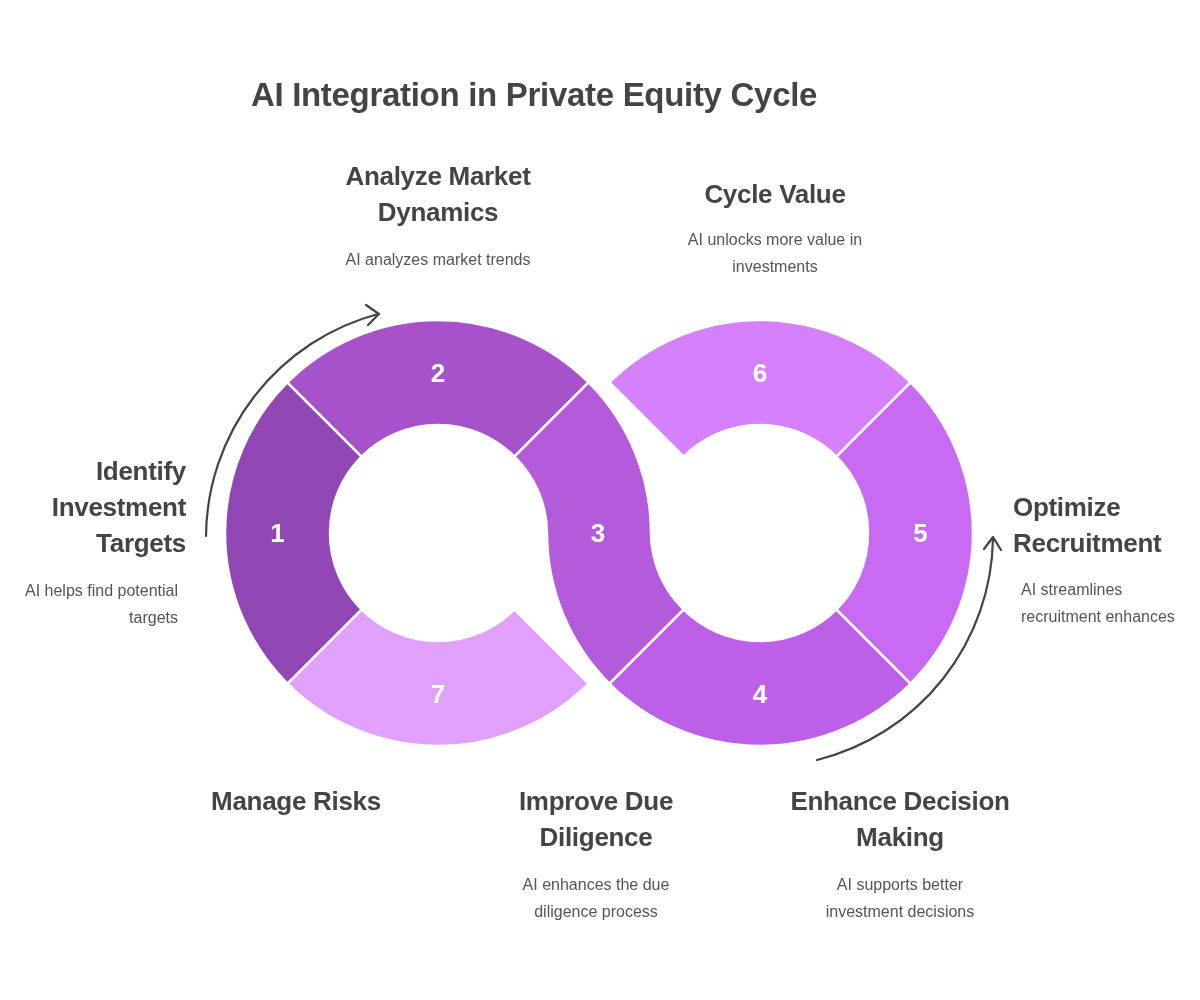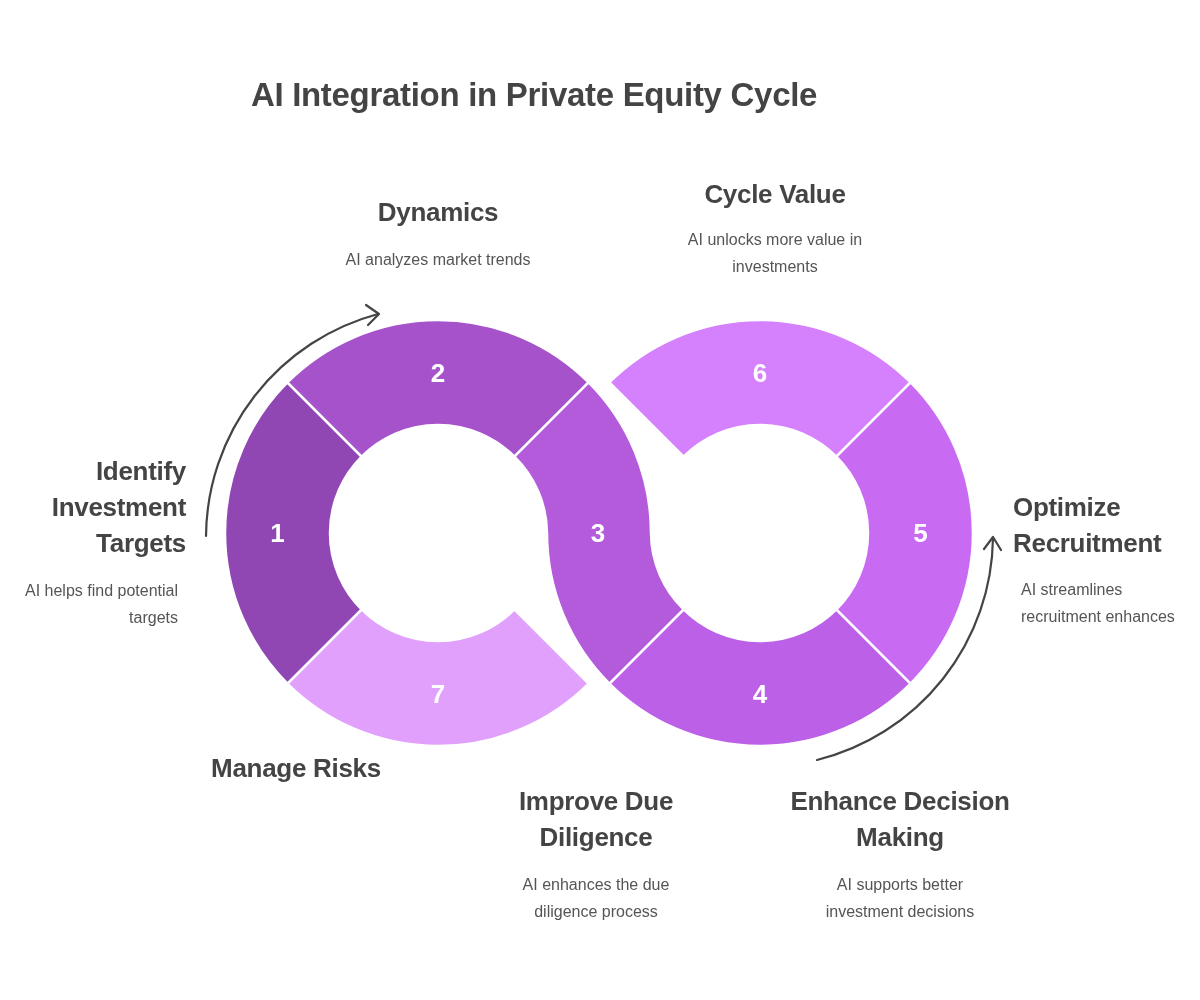--- a/index.html
+++ b/index.html
@@ -53,21 +53,21 @@
     <span>Targets</span>
   </h3>
   <p style="margin-top:16px">
     <span>AI helps find potential</span><br>
     <span>targets</span>
   </p>
 </div>
 
 <div class="label c" style="left:288px; top:158px; width:300px;">
   <h3>
-    <br>
+    <span>Analyze Market</span><br>
     <span>Dynamics</span>
   </h3>
   <p style="margin-top:16px">
     <span>AI analyzes market trends</span>
   </p>
 </div>
 
 <div class="label c" style="left:625px; top:176px; width:300px;">
   <h3>
     <span>Cycle Value</span>
@@ -82,21 +82,21 @@
   <h3>
     <span>Optimize</span><br>
     <span>Recruitment</span>
   </h3>
   <p style="margin-top:15px">
     <span>AI streamlines</span><br>
     <span>recruitment enhances</span>
   </p>
 </div>
 
-<div class="label c" style="left:156px; top:750px; width:280px;">
+<div class="label c" style="left:156px; top:783px; width:280px;">
   <h3>
     <span>Manage Risks</span>
   </h3>
 </div>
 
 <div class="label c" style="left:456px; top:783px; width:280px;">
   <h3>
     <span>Improve Due</span><br>
     <span>Diligence</span>
   </h3>

